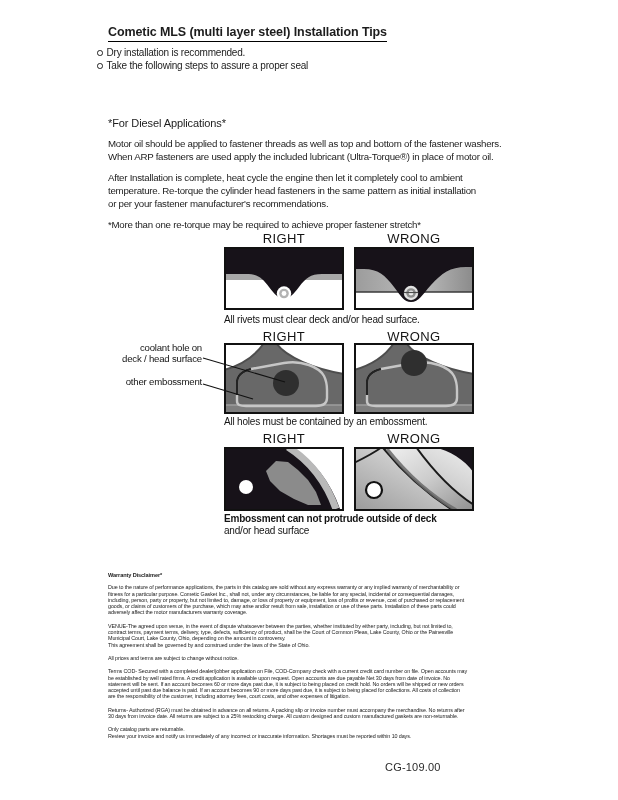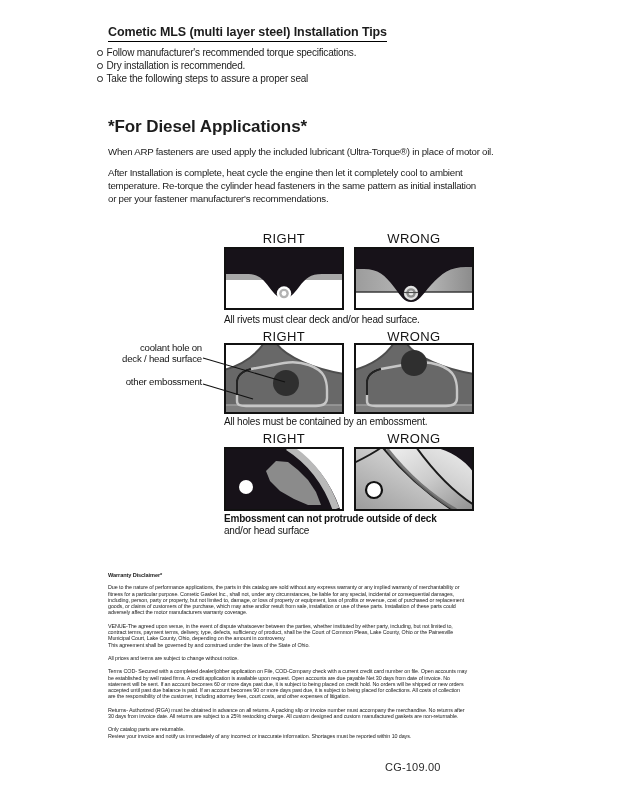--- a/index.html
+++ b/index.html
@@ -10,21 +10,21 @@
   
   .block-title{position:absolute;left:108px;top:22px;}
   .title{display:inline-block;font-size:12.5px;font-weight:bold;letter-spacing:-0.1px;
          border-bottom:1.6px solid #000;padding-bottom:2px;white-space:nowrap;}
   .block-bullets{position:absolute;left:97px;top:46px;width:430px;font-size:10px;letter-spacing:-0.2px;}
   .b-row{display:flex;align-items:flex-start;line-height:13px;white-space:nowrap;}
   .marker-o{flex:0 0 auto;width:3.5px;height:3.5px;border:1px solid #222;border-radius:50%;margin:4px 4px 0 0;}
   .sub{margin-left:18px;}
   .marker-f{flex:0 0 auto;width:4px;height:4px;background:#111;border-radius:50%;margin:4px 4px 0 0;}
   .block-diesel{position:absolute;left:108px;top:117px;width:440px;}
-  .diesel-h{font-size:17px;font-weight:bold;margin:0 0 8px 0;letter-spacing:-0.1px;}
+  .diesel-h{font-size:11px;font-weight:normal;margin:0 0 8px 0;letter-spacing:-0.1px;}
   .para{margin:0 0 8px 0;}
   .t-line{font-size:9.7px;line-height:13px;letter-spacing:-0.25px;white-space:nowrap;}
   
   .diagrams{position:absolute;left:98px;top:230px;width:430px;height:316px;}
   .rw-label{position:absolute;width:120px;text-align:center;font-size:13px;letter-spacing:0.4px;color:#141414;}
   .panel{position:absolute;width:120px;}
   .panel svg{display:block;}
   .caption{position:absolute;left:126px;font-size:10px;letter-spacing:-0.2px;color:#141414;white-space:nowrap;line-height:12px;}
   .callout{position:absolute;width:104px;text-align:right;font-size:9.6px;line-height:10.5px;
            letter-spacing:-0.2px;color:#141414;}
@@ -42,41 +42,41 @@
 
 <div class="page">
 
   <div class="block-title">
     <span class="title">Cometic MLS (multi layer steel) Installation Tips</span>
   </div>
 
   <div class="block-bullets">
     <div class="b-row">
       <span class="marker-o"></span>
-      <span>Follow manufacturer's recommended torque specifications.</span>
-    </div>
-    <div class="b-row">
-      <span class="marker-o"></span>
       <span>Dry installation is recommended.</span>
     </div>
     <div class="b-row">
       <span class="marker-o"></span>
       <span>Take the following steps to assure a proper seal</span>
     </div>
   </div>
 
   <div class="block-diesel">
     <div class="diesel-h">*For Diesel Applications*</div>
     <div class="para">
+      <div class="t-line">Motor oil should be applied to fastener threads as well as top and bottom of the fastener washers.</div>
       <div class="t-line">When ARP fasteners are used apply the included lubricant (Ultra-Torque®) in place of motor oil.</div>
     </div>
     <div class="para">
       <div class="t-line">After Installation is complete, heat cycle the engine then let it completely cool to ambient</div>
       <div class="t-line">temperature. Re-torque the cylinder head fasteners in the same pattern as initial installation</div>
       <div class="t-line">or per your fastener manufacturer's recommendations.</div>
+    </div>
+    <div class="para">
+      <div class="t-line">*More than one re-torque may be required to achieve proper fastener stretch*</div>
     </div>
   </div>
 
   <div class="diagrams">
 
     <div class="rw-label" style="left:126px;top:1px;">RIGHT</div>
     <div class="rw-label" style="left:256px;top:1px;">WRONG</div>
 
     <div class="panel" style="left:126px;top:17px;">
       <svg width="120" height="63" viewBox="0 0 120 63">

